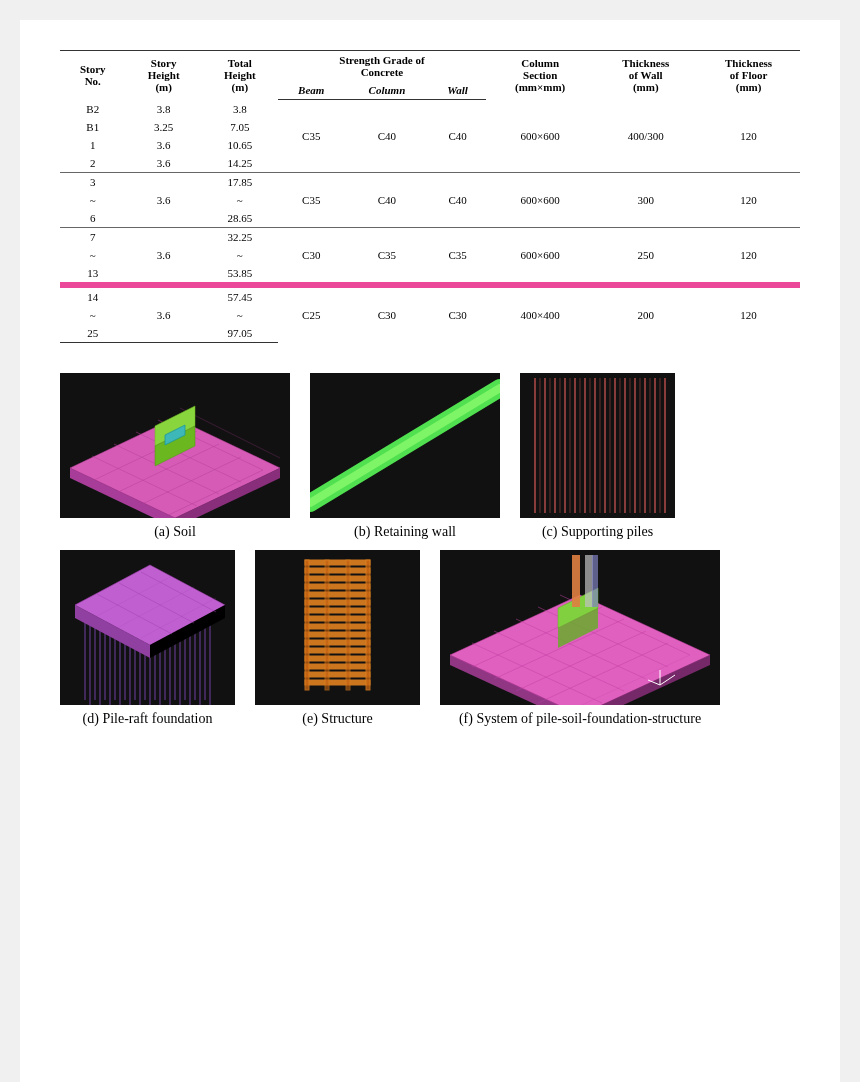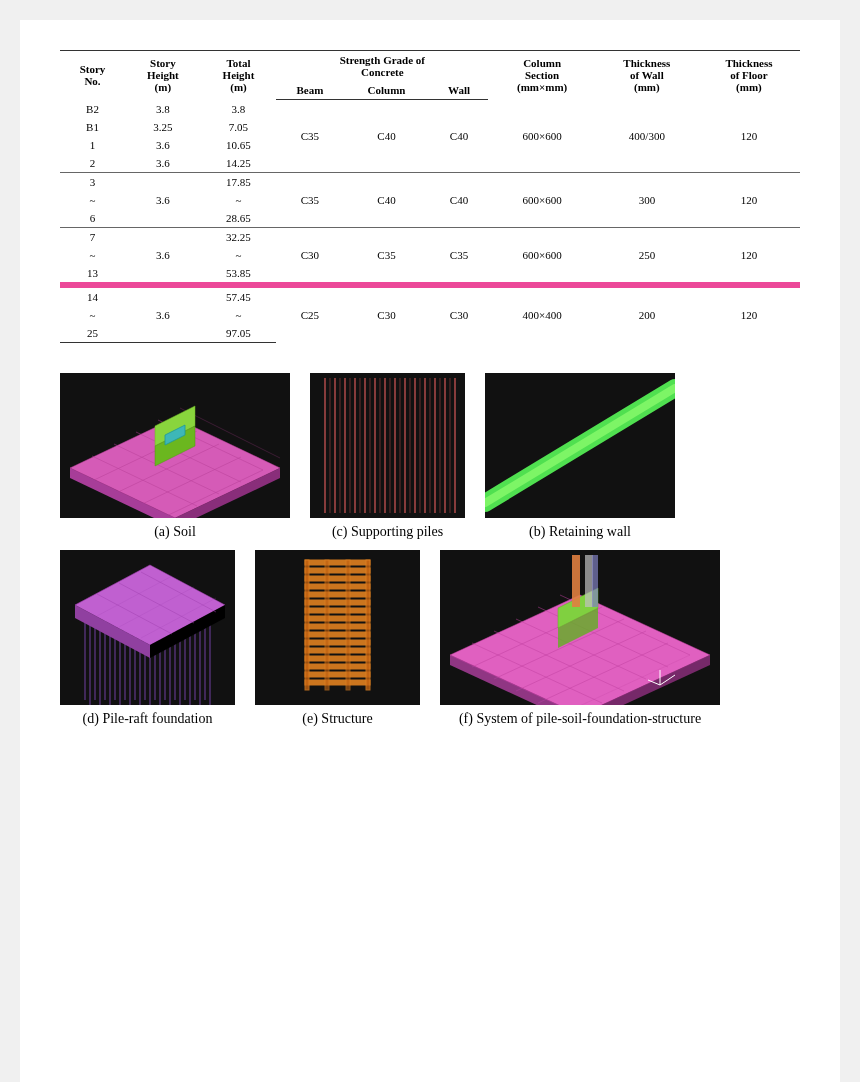--- a/index.html
+++ b/index.html
@@ -31,20 +31,21 @@
       vertical-align: middle;
     }
     .data-table thead tr:first-child th {
       border-top: 1.5px solid #333;
     }
     .data-table thead tr:last-child th {
       border-bottom: 1px solid #333;
     }
     .data-table .sub-header-row th {
       border-bottom: 1px solid #333;
+      font-style: italic;
     }
     .data-table tbody tr:last-child td {
       border-bottom: 1.5px solid #333;
       margin-top: 36px;
     }
 
     
     .figures-section {
       margin-top: 10px;
     }
@@ -257,20 +258,32 @@
               <polygon points="95,73 135,53 135,73 95,93" fill="#70c020" stroke="#50a010" stroke-width="0.5"></polygon>
 
               <polygon points="105,62 125,52 125,62 105,72" fill="#40c0c0" stroke="#20a0a0" stroke-width="0.8"></polygon>
 
               <polygon points="10,95 10,105 115,155 115,145" fill="#b040a0"></polygon>
               <polygon points="220,95 220,105 115,155 115,145" fill="#903080"></polygon>
             </g>
           </svg>
         </div>
         <div class="figure-caption">(a) Soil</div>
+      </div>
+
+      <div class="figure-item">
+        <div class="fig-box fig-retaining">
+          <svg width="190" height="145" xmlns="http://www.w3.org/2000/svg">
+            <rect width="190" height="145" fill="#111"></rect>
+
+            <line x1="0" y1="130" x2="190" y2="15" stroke="#50e050" stroke-width="18" stroke-linecap="round"></line>
+            <line x1="0" y1="130" x2="190" y2="15" stroke="#90ff70" stroke-width="8" stroke-linecap="round" opacity="0.7"></line>
+          </svg>
+        </div>
+        <div class="figure-caption">(b) Retaining wall</div>
       </div>
 
       <div class="figure-item">
         <div class="fig-box fig-piles">
           <svg width="155" height="145" xmlns="http://www.w3.org/2000/svg">
             <rect width="155" height="145" fill="#111"></rect>
 
             <g stroke="#c05050" stroke-width="1.5" opacity="0.9">
               <line x1="15" y1="5" x2="15" y2="140"></line>
               <line x1="25" y1="5" x2="25" y2="140"></line>
@@ -299,32 +312,20 @@
               <line x1="90" y1="5" x2="90" y2="140"></line>
               <line x1="100" y1="5" x2="100" y2="140"></line>
               <line x1="110" y1="5" x2="110" y2="140"></line>
               <line x1="120" y1="5" x2="120" y2="140"></line>
               <line x1="130" y1="5" x2="130" y2="140"></line>
               <line x1="140" y1="5" x2="140" y2="140"></line>
             </g>
           </svg>
         </div>
         <div class="figure-caption">(c) Supporting piles</div>
-      </div>
-
-      <div class="figure-item">
-        <div class="fig-box fig-retaining">
-          <svg width="190" height="145" xmlns="http://www.w3.org/2000/svg">
-            <rect width="190" height="145" fill="#111"></rect>
-
-            <line x1="0" y1="130" x2="190" y2="15" stroke="#50e050" stroke-width="18" stroke-linecap="round"></line>
-            <line x1="0" y1="130" x2="190" y2="15" stroke="#90ff70" stroke-width="8" stroke-linecap="round" opacity="0.7"></line>
-          </svg>
-        </div>
-        <div class="figure-caption">(b) Retaining wall</div>
       </div>
 
     </div>
 
     <div class="figures-row figures-row-2">
 
       <div class="figure-item">
         <div class="fig-box fig-pile-raft">
           <svg width="175" height="155" xmlns="http://www.w3.org/2000/svg">
             <rect width="175" height="155" fill="#111"></rect>

